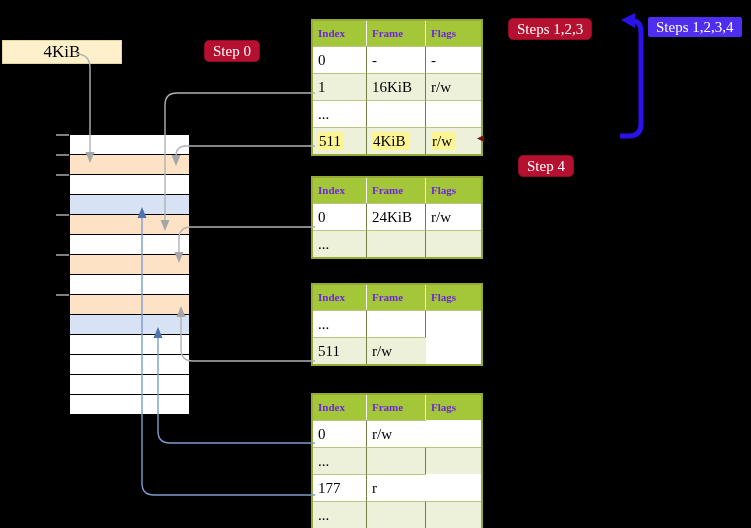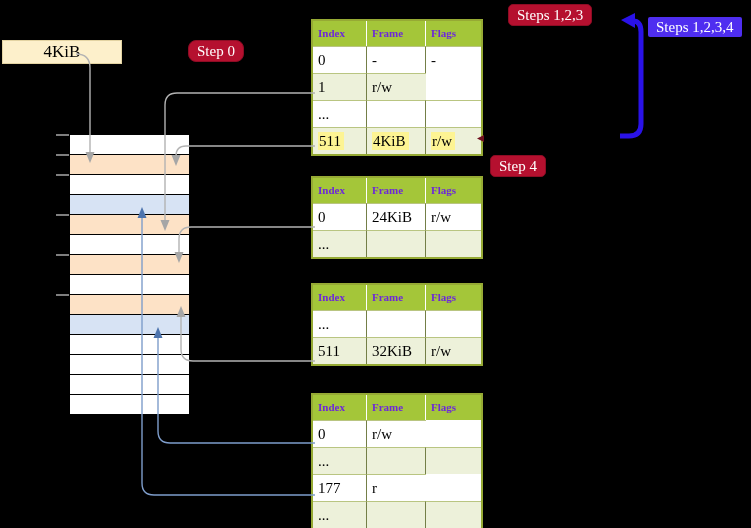--- a/index.html
+++ b/index.html
@@ -10,24 +10,24 @@
   
   .frame-box{position:absolute;left:2px;top:40px;width:118px;height:22px;
     background:var(--frame-box-cream);border:1px solid #e3d3a2;
     color:#000;font-size:17px;line-height:21px;text-align:center;}
 
   
   .badge{position:absolute;color:#fff;font-size:15px;line-height:18px;
     padding:1px 8px;white-space:nowrap;}
   .badge.red{background:var(--badge-red);border:1px solid #8d0c24;border-radius:5px;}
   .badge.blue{background:var(--badge-blue);border-radius:2px;}
-  #b-step0{left:188px;top:40px;border-radius:8px;}
-  #b-steps123{left:508px;top:4px;}
+  #b-step0{left:204px;top:40px;}
+  #b-steps123{left:508px;top:18px;}
   #b-steps1234{left:648px;top:17px;text-align:right;}
-  #b-step4{left:490px;top:155px;}
+  #b-step4{left:518px;top:155px;}
 
   
   .mem-col{position:absolute;left:69px;top:134px;width:119px;border:1px solid #000;background:#fff;}
   .mem-row{height:19px;border-bottom:1px solid #000;}
   .mem-row:last-child{border-bottom:none;}
   .mem-row.white{background:#ffffff;}
   .mem-row.peach{background:var(--memory-peach);}
   .mem-row.blue{background:var(--memory-blue);}
   .tick{position:absolute;left:56px;width:13px;height:2px;background:#7f7f7f;}
 
@@ -95,20 +95,21 @@
         <div class="th">Frame</div>
         <div class="th">Flags</div>
       </div>
       <div class="trow">
         <div class="td"><span>0</span></div>
         <div class="td"><span>-</span></div>
         <div class="td"><span>-</span></div>
       </div>
       <div class="trow shaded">
         <div class="td"><span>1</span></div>
+        <div class="td"><span>16KiB</span></div>
         <div class="td"><span>r/w</span></div>
       </div>
       <div class="trow">
         <div class="td"><span>...</span></div>
         <div class="td"></div>
         <div class="td"></div>
       </div>
       <div class="trow shaded">
         <div class="td"><span class="hl">511</span></div>
         <div class="td"><span class="hl">4KiB</span></div>
@@ -138,21 +139,20 @@
         <div class="th">Frame</div>
         <div class="th">Flags</div>
       </div>
       <div class="trow">
         <div class="td"><span>...</span></div>
         <div class="td"></div>
         <div class="td"></div>
       </div>
       <div class="trow shaded">
         <div class="td"><span>511</span></div>
-        <div class="td"><span>32KiB</span></div>
         <div class="td"><span>r/w</span></div>
       </div>
     </div>
   <div class="ptable" id="t4">
       <div class="trow">
         <div class="th">Index</div>
         <div class="th">Frame</div>
         <div class="th">Flags</div>
       </div>
       <div class="trow">

